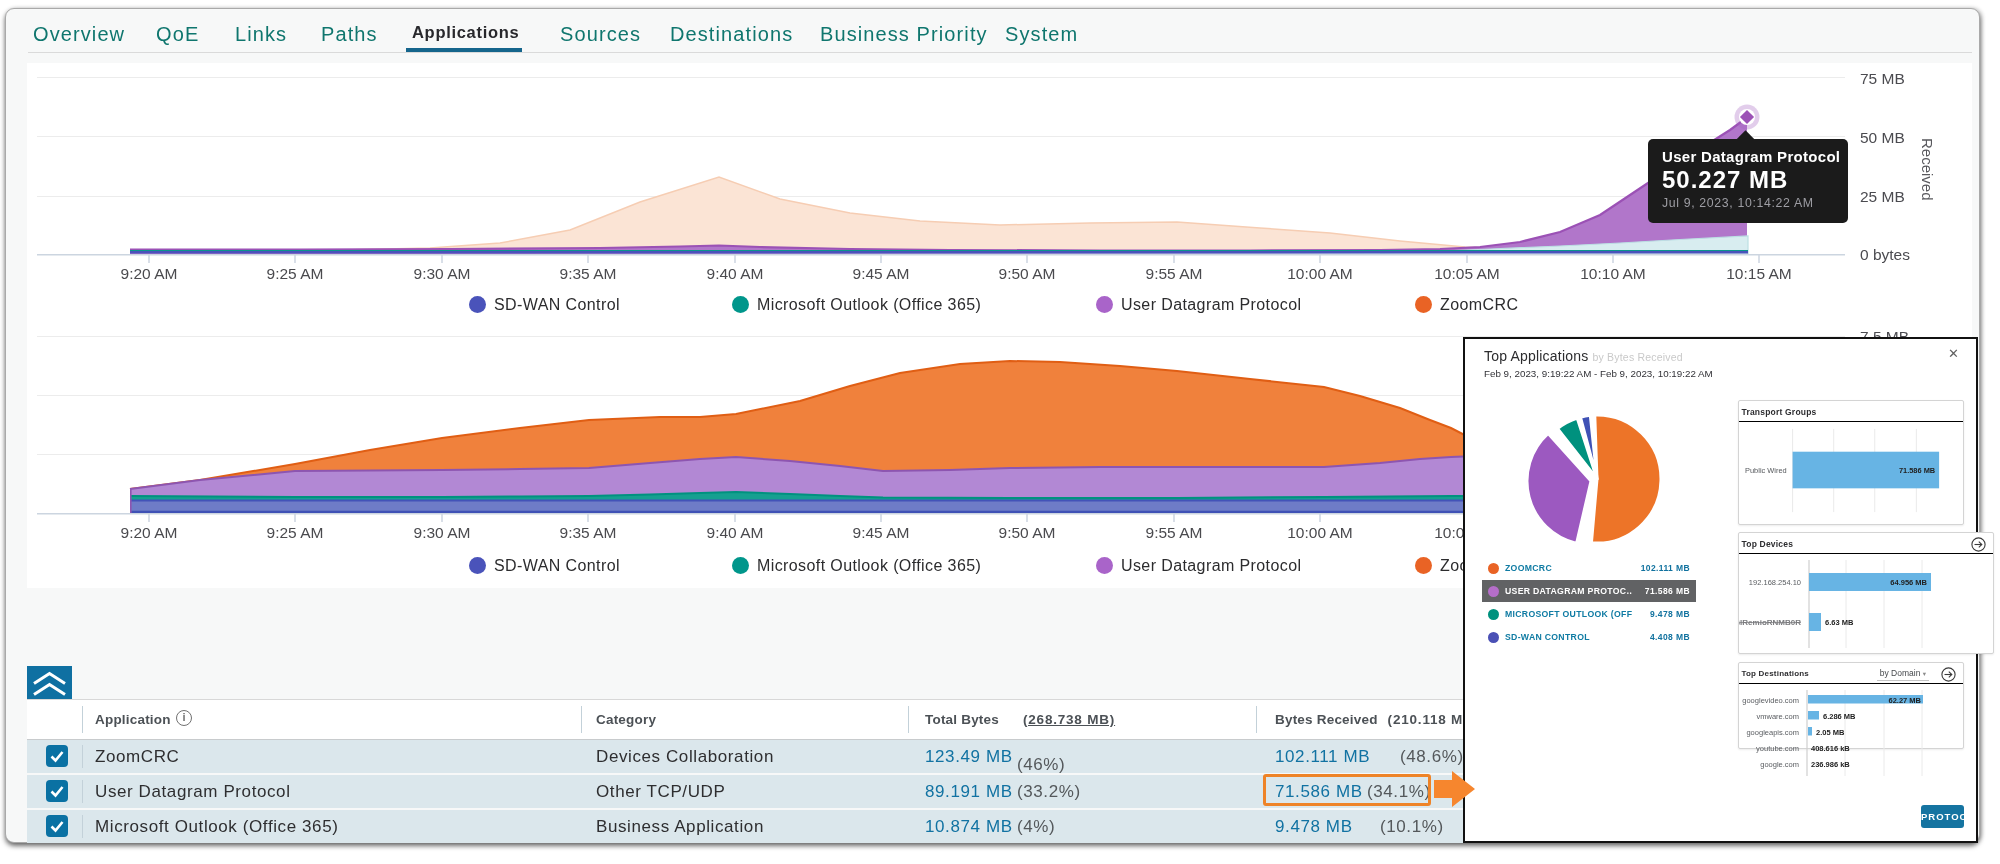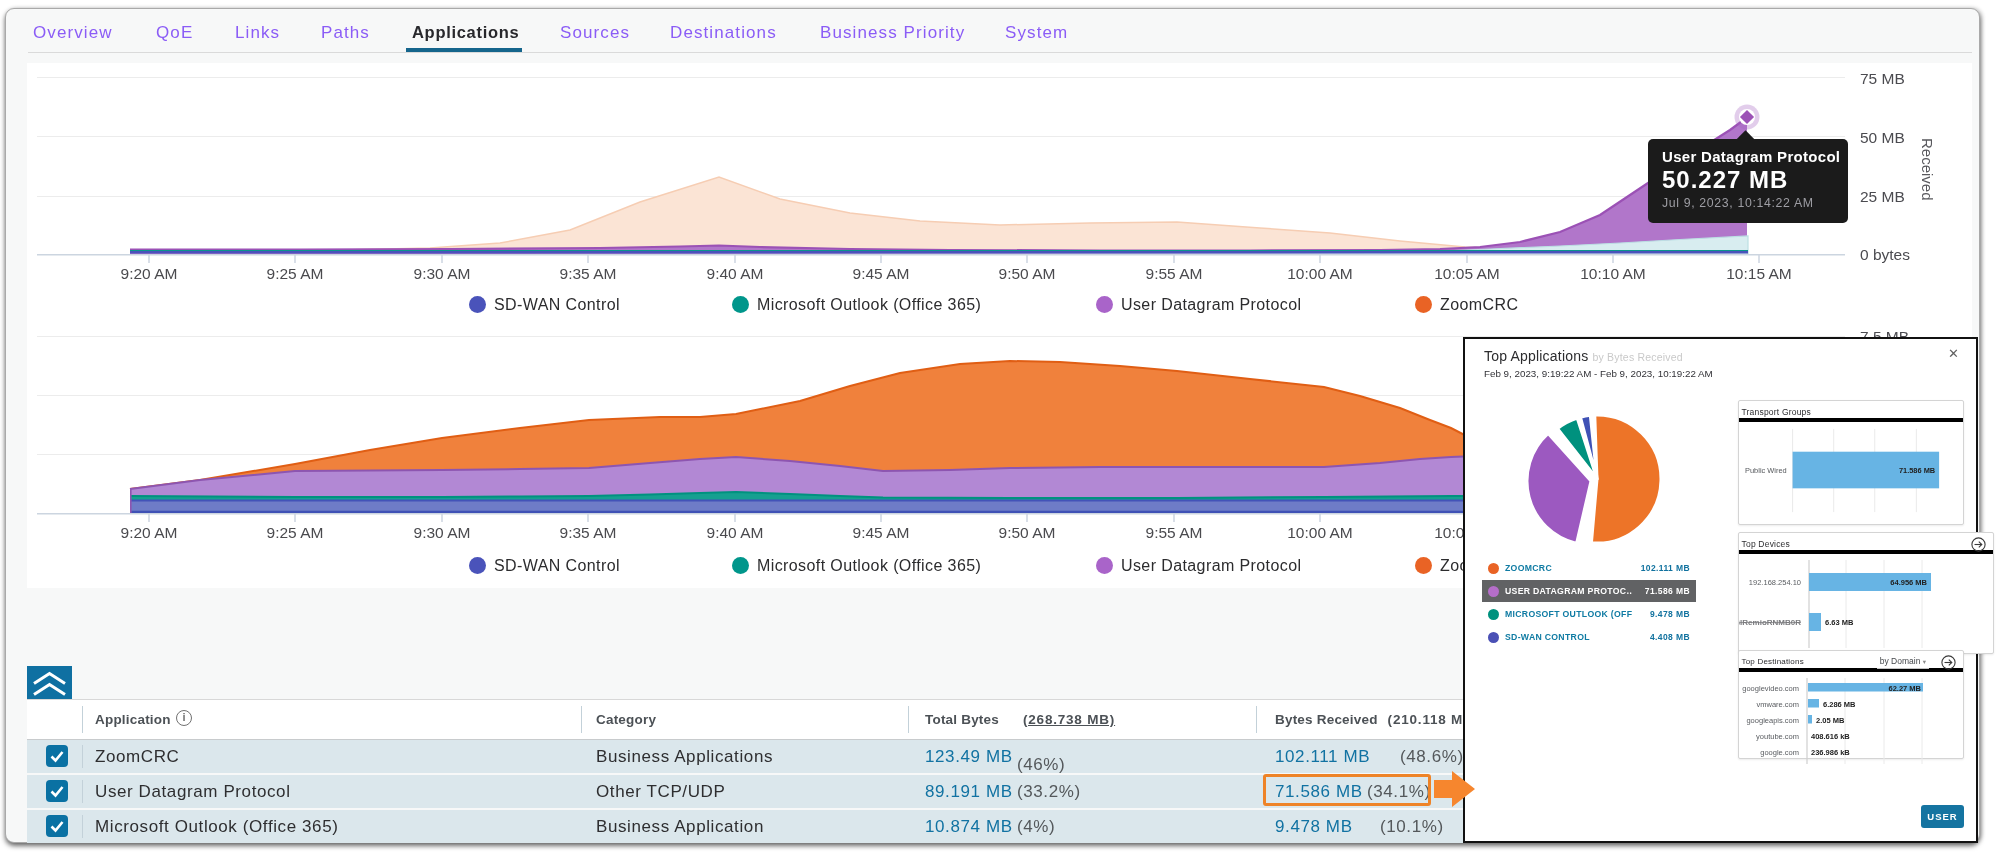--- a/index.html
+++ b/index.html
@@ -1,19 +1,19 @@
 <!DOCTYPE html>
 <html><head>
 <meta charset="utf-8">
 <style>
   * { margin:0; padding:0; box-sizing:border-box; }
   html,body { width:2000px; height:864px; background:#fff; font-family:"Liberation Sans", sans-serif; overflow:hidden; position:relative; }
   .abs { position:absolute; }
   #page { position:absolute; left:5px; top:8px; width:1975px; height:835px; background:#f7f8f8; border:1px solid #a9a9a9; border-radius:9px; box-shadow:0 3px 5px rgba(0,0,0,.55), 2px 0 4px rgba(0,0,0,.2); }
-  .tab { position:absolute; top:23px; font-size:17px; color:#8b5cf6; letter-spacing:1.1px; white-space:nowrap; z-index:2; }
+  .tab { position:absolute; top:23px; font-size:20px; color:#0f766e; letter-spacing:1.1px; white-space:nowrap; z-index:2; }
   .tab.active { color:#28282c; font-weight:700; font-size:16.5px; letter-spacing:.7px; }
   .legdot { position:absolute; width:17px; height:17px; border-radius:50%; z-index:3; }
   .legtxt { position:absolute; font-size:16px; color:#2c2c2e; letter-spacing:.4px; white-space:nowrap; z-index:3; }
   .rowtxt { font-size:17px; color:#2e2e30; letter-spacing:.6px; }
   .bluev { color:#1172a2; }
   .pct { color:#54585b; }
   .chk { position:absolute; width:22px; height:22px; border-radius:4px; background:#0a71a3; z-index:4; }
   .vsep { position:absolute; width:1px; background:#c3d1d9; z-index:4; }
   .hcell { position:absolute; font-size:13.5px; font-weight:700; color:#4c5156; letter-spacing:.2px; white-space:nowrap; z-index:4; }
 </style>
@@ -204,21 +204,21 @@
       <polyline points="5.5,11.5 9.5,15.5 16.5,7" fill="none" stroke="#fff" stroke-width="2.6"></polyline>
     </svg></div>
 <div class="chk" style="left:46px; top:815px;"><svg width="22" height="22">
       <polyline points="5.5,11.5 9.5,15.5 16.5,7" fill="none" stroke="#fff" stroke-width="2.6"></polyline>
     </svg></div>
 <div class="vsep" style="left:82px; top:745px; height:23px;"></div>
 <div class="vsep" style="left:82px; top:780px; height:23px;"></div>
 <div class="vsep" style="left:82px; top:815px; height:23px;"></div>
 
 <div class="abs rowtxt" style="left:95px; top:747px; z-index:4;">ZoomCRC</div>
-<div class="abs rowtxt" style="left:596px; top:747px; z-index:4;">Business Applications</div>
+<div class="abs rowtxt" style="left:596px; top:747px; z-index:4;">Devices Collaboration</div>
 <div class="abs rowtxt bluev" style="left:925px; top:747px; z-index:4;">123.49 MB</div>
 <div class="abs rowtxt pct" style="left:1017px; top:747px; z-index:4;margin-top:8px;">(46%)</div>
 <div class="abs rowtxt bluev" style="left:1275px; top:747px; z-index:4;">102.111 MB</div>
 <div class="abs rowtxt pct" style="left:1400px; top:747px; z-index:4;">(48.6%)</div>
 
 <div class="abs rowtxt" style="left:95px; top:782px; z-index:4;">User Datagram Protocol</div>
 <div class="abs rowtxt" style="left:596px; top:782px; z-index:4;">Other TCP/UDP</div>
 <div class="abs rowtxt bluev" style="left:925px; top:782px; z-index:4;">89.191 MB</div>
 <div class="abs rowtxt pct" style="left:1017px; top:782px; z-index:4;">(33.2%)</div>
 <div class="abs rowtxt bluev" style="left:1275px; top:782px; z-index:4;">71.586 MB</div>
@@ -304,21 +304,21 @@
       </g>
       <rect x="1807" y="571" width="122" height="18" fill="#67b4e4"></rect>
       <text x="1799" y="583" font-size="7.5" fill="#595c60" text-anchor="end">192.168.254.10</text>
       <text x="1925" y="583" font-size="7.5" font-weight="700" fill="#222" text-anchor="end">64.956 MB</text>
       <rect x="1807" y="611" width="12" height="18" fill="#67b4e4"></rect>
       <text x="1799" y="623" text-anchor="end" font-size="8" font-weight="700" fill="#7a7b7e" text-decoration="line-through">kBlRemioRNMB0R</text>
       <text x="1823" y="623" font-size="7.5" font-weight="700" fill="#222">6.63 MB</text>
     </svg>
   </div>
 
-  <div class="abs pbox" style="left:273px; top:311px; width:226px; height:109px;">
+  <div class="abs pbox" style="left:273px; top:323px; width:226px; height:87px;">
     <div class="pboxhdr" style="font-size:8px;">Top Destinations</div>
     <div class="abs" style="right:34px; top:5px; font-size:8.5px; color:#46494d; border-bottom:1px solid #c4c4c4; padding:0 3px 2px 3px;">by Domain <span style="font-size:6.5px; color:#8b8b8b;">▾</span></div>
     <svg class="abs" style="right:7px; top:4px;" width="15" height="15" viewBox="0 0 15 15">
       <circle cx="7.5" cy="7.5" r="6.6" fill="none" stroke="#3a3a3a" stroke-width="1.1"></circle>
       <line x1="3.5" y1="7.5" x2="10.5" y2="7.5" stroke="#3a3a3a" stroke-width="1.1"></line>
       <polyline points="7.8,4.6 10.8,7.5 7.8,10.4" fill="none" stroke="#3a3a3a" stroke-width="1.1"></polyline>
     </svg>
     <svg width="224" height="95" viewBox="1737 684 224 95">
       <line x1="1805" y1="690" x2="1805" y2="776" stroke="#cfcfcf" stroke-width="1.2"></line>
       <g stroke="#eaeaea" stroke-width="1">
@@ -339,19 +339,19 @@
       <g font-size="7.5" font-weight="700" fill="#222">
         <text x="1919" y="703" text-anchor="end">62.27 MB</text>
         <text x="1821" y="719">6.286 MB</text>
         <text x="1814" y="735">2.05 MB</text>
         <text x="1809" y="751">408.616 kB</text>
         <text x="1809" y="767">236.986 kB</text>
       </g>
     </svg>
   </div>
 
-  <div class="abs" style="left:456px; top:466px; width:43px; height:23px; background:#1574a1; border-radius:3px; color:#fff; font-size:9.5px; font-weight:700; letter-spacing:1px; text-align:center; line-height:23px;">USER</div>
+  <div class="abs" style="left:456px; top:466px; width:43px; height:23px; background:#1574a1; border-radius:3px; color:#fff; font-size:9.5px; font-weight:700; letter-spacing:1px; text-align:center; line-height:23px;">PROTOC</div>
 </div>
 
 <style>
   .pbox { border:1px solid #d4d4d4; border-radius:2px; background:#fff; box-shadow:0 1px 2px rgba(0,0,0,.08); }
-  .pboxhdr { height:21px; line-height:22px; padding-left:2.5px; font-size:8.5px; font-weight:400; letter-spacing:.2px; color:#2d2d30; border-bottom:4px solid #000000; }
+  .pboxhdr { height:21px; line-height:22px; padding-left:2.5px; font-size:8.5px; font-weight:700; letter-spacing:.2px; color:#2d2d30; border-bottom:1px solid #000000; }
 </style>
 
 </body></html>

